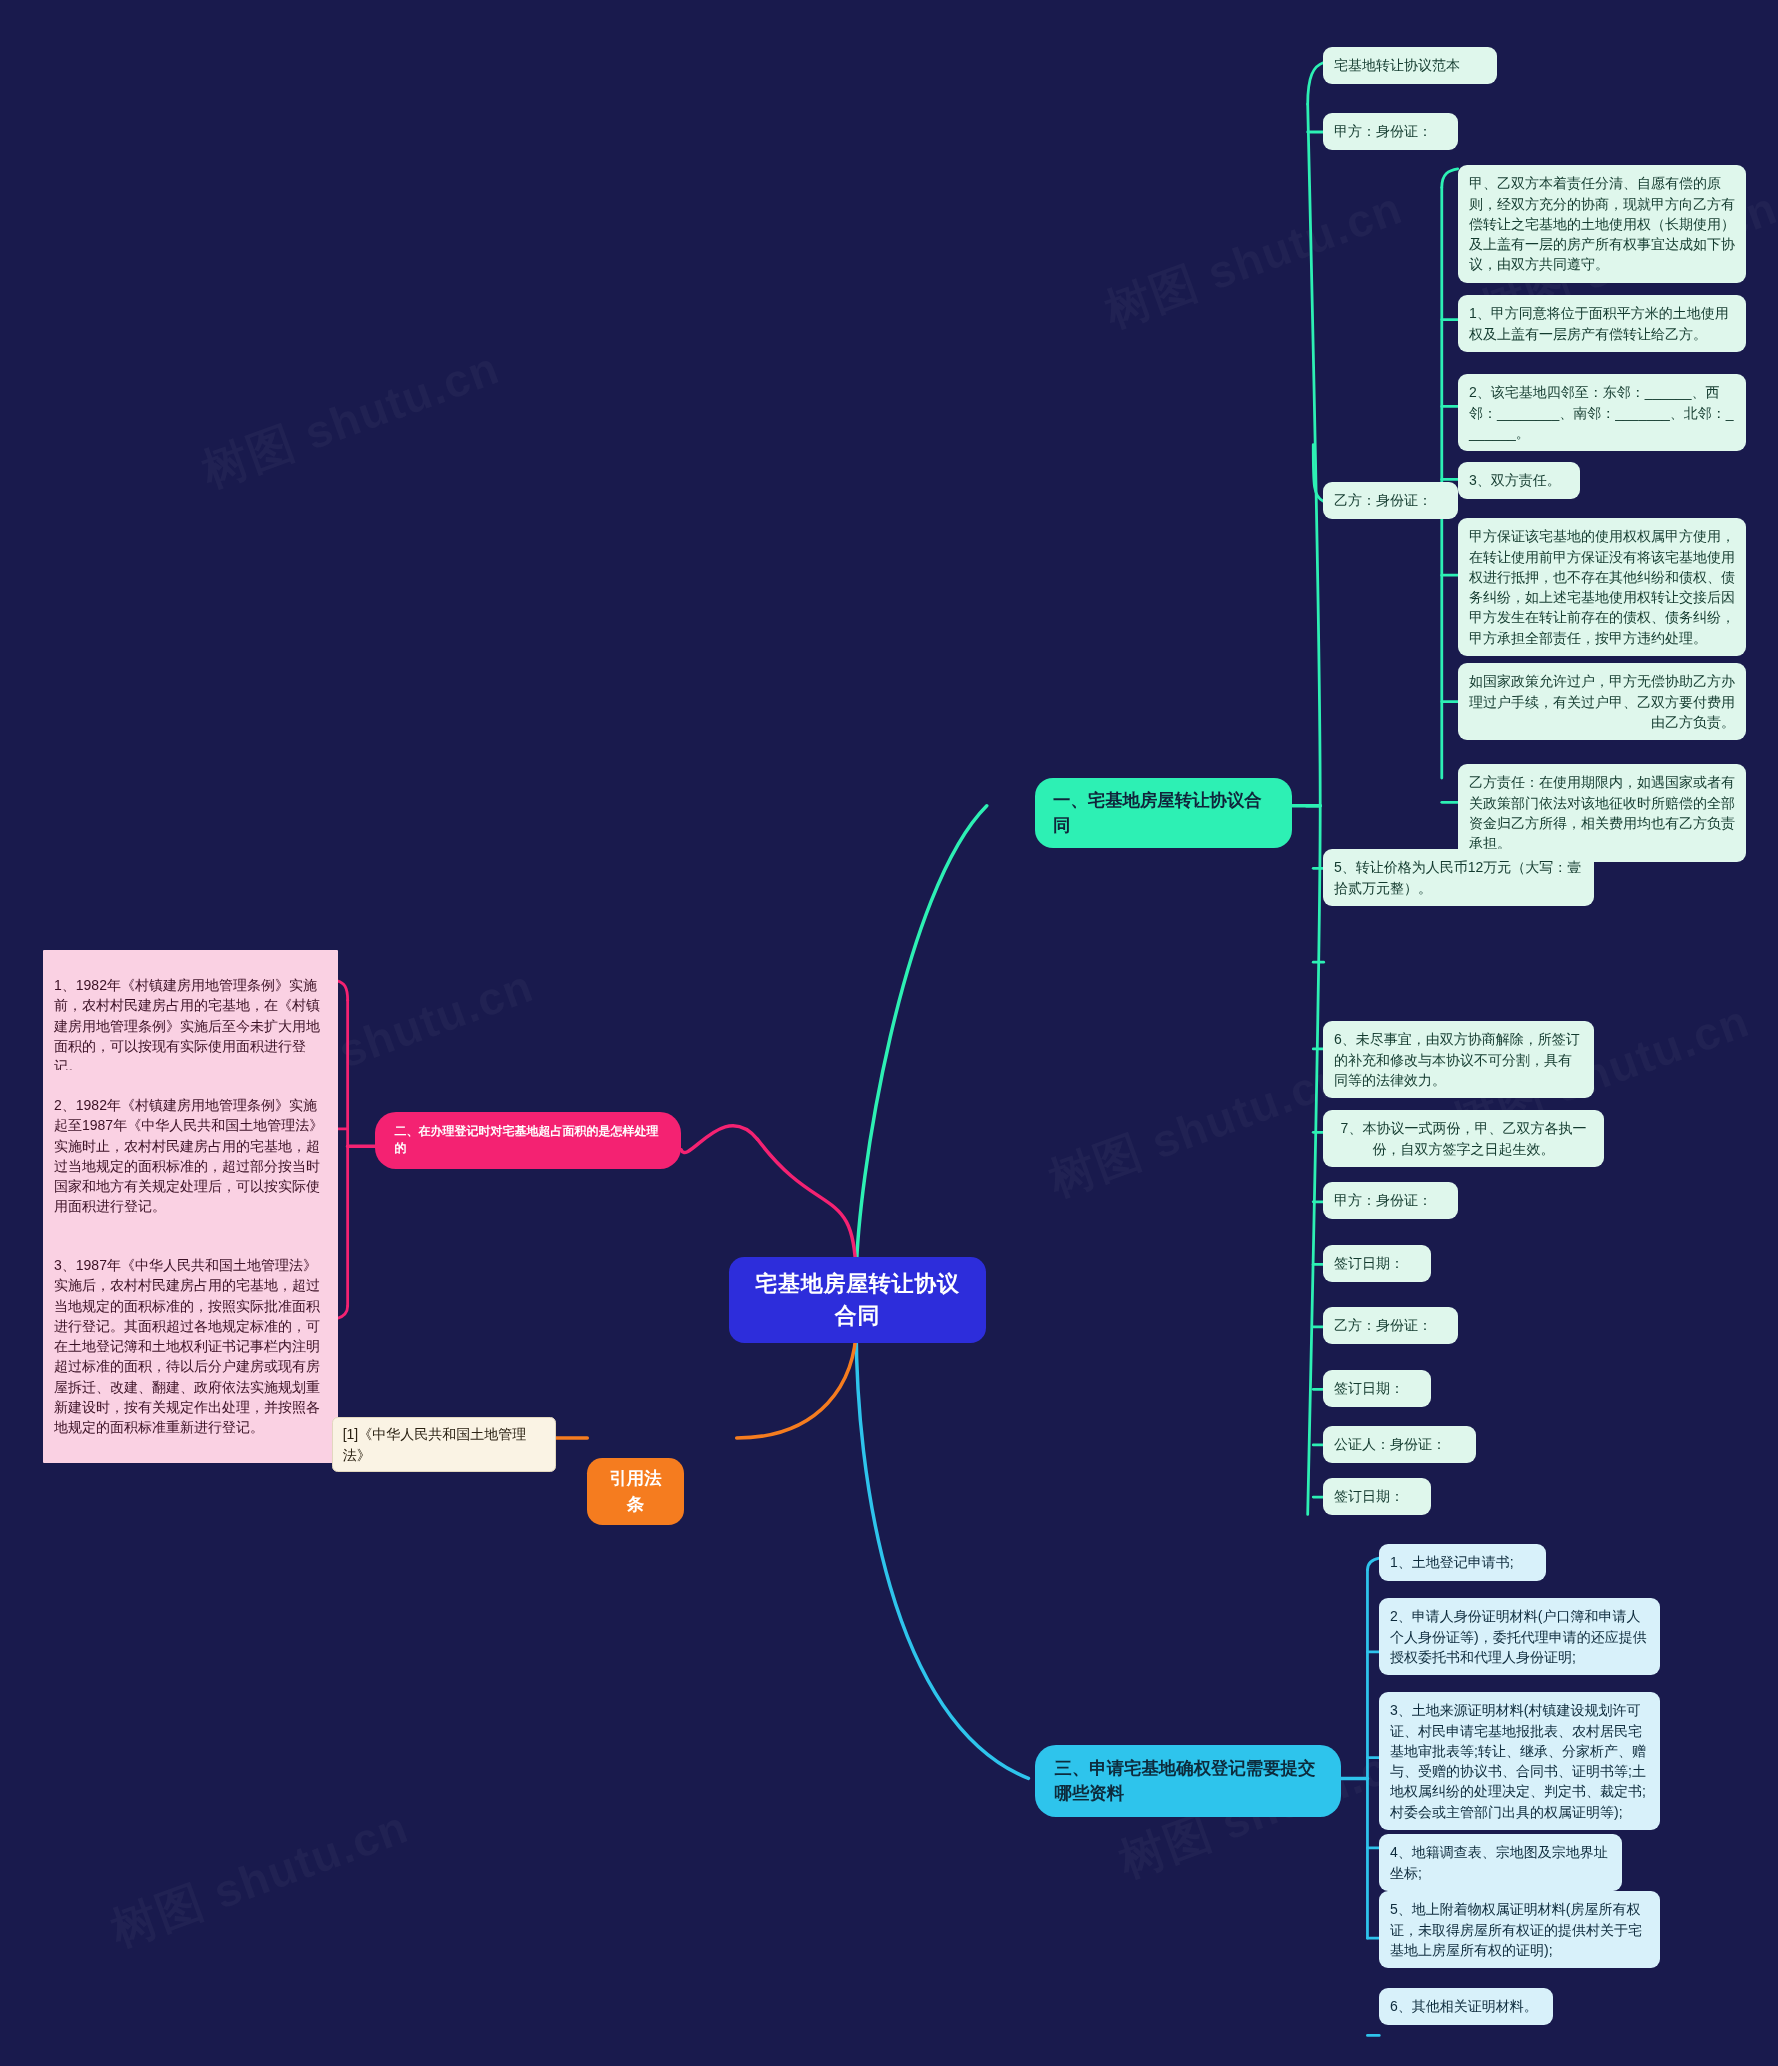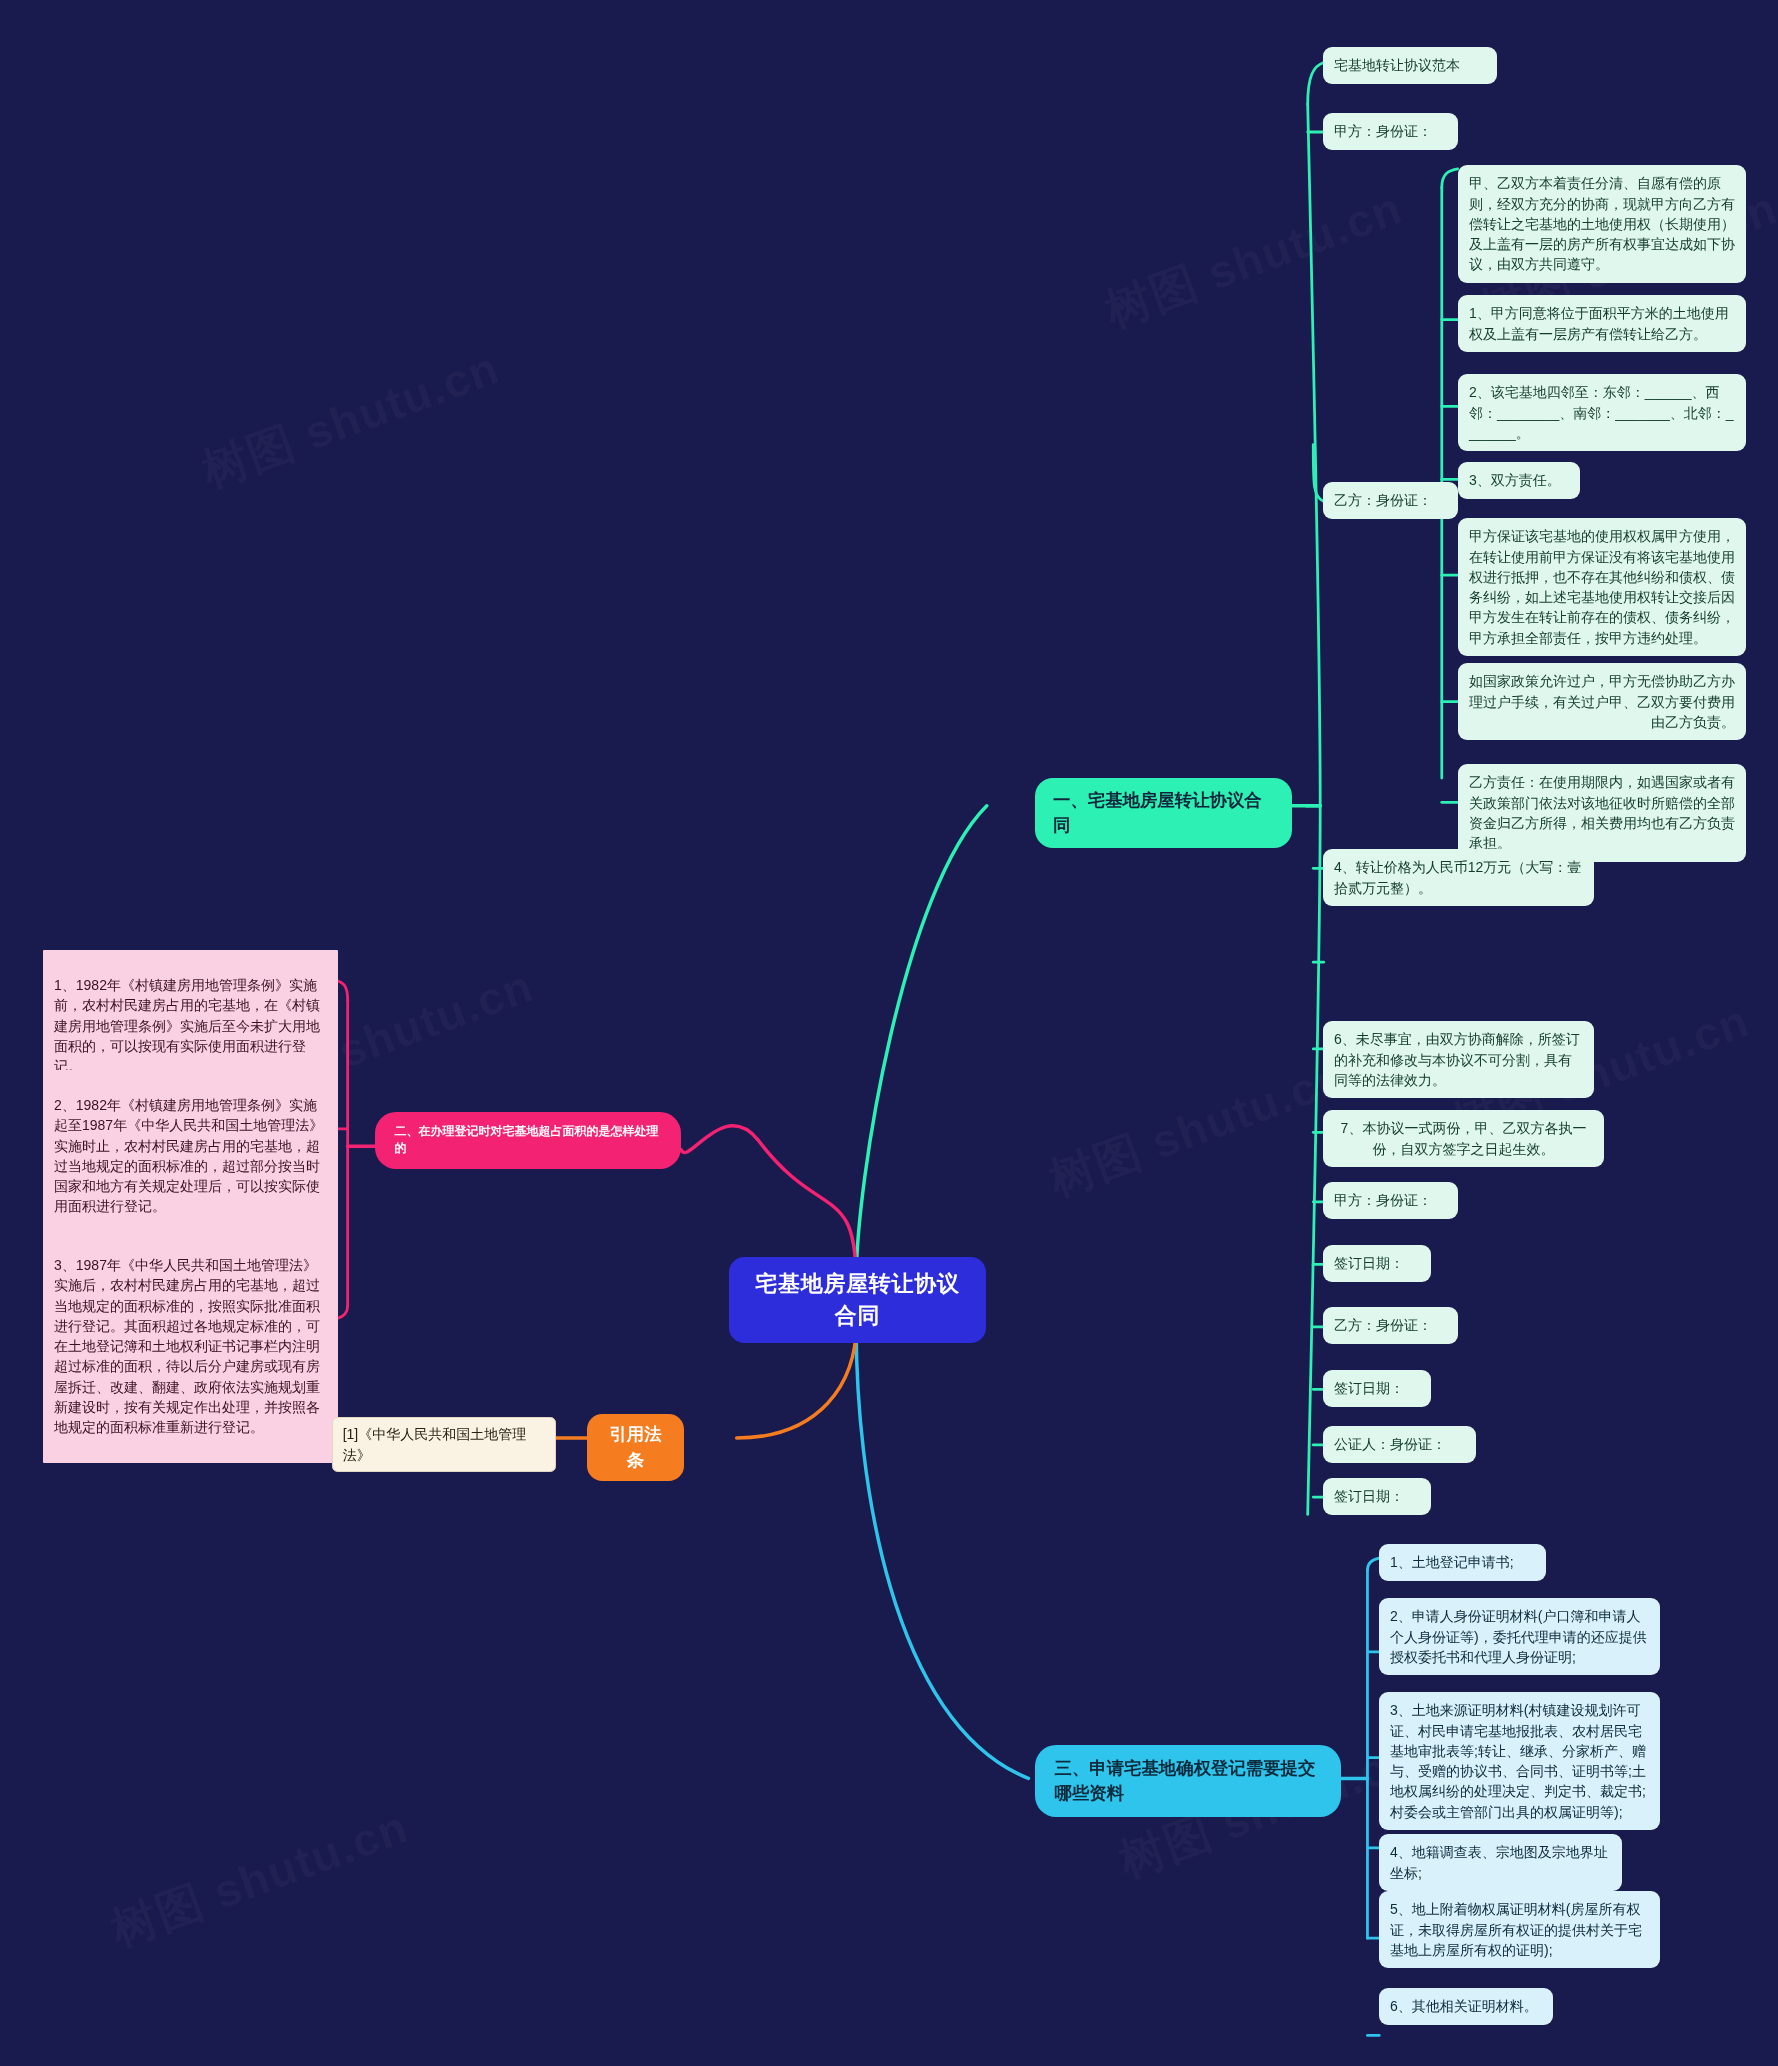--- a/index.html
+++ b/index.html
@@ -220,21 +220,21 @@
   </div>
 
   <div class="node n-b2" style="left:375px; top:1112px; width:306px;">
     <span class="node-inner">二、在办理登记时对宅基地超占面积的是怎样处理的</span>
   </div>
 
   <div class="node n-b3" style="left:1035px; top:1745px; width:306px;">
     <span class="node-inner">三、申请宅基地确权登记需要提交哪些资料</span>
   </div>
 
-  <div class="node n-b4" style="left:587px; top:1414px; width:97px; justify-content:flex-start;">
+  <div class="node n-b4" style="left:587px; top:1458px; width:97px; justify-content:flex-start;">
     <span class="node-inner" style="text-align:center;">引用法条</span>
   </div>
 
   <div class="node leaf-green" style="left:1323px; top:47px; width:174px;">
     <span class="node-inner">宅基地转让协议范本</span>
   </div>
 
   <div class="node leaf-green" style="left:1323px; top:113px; width:135px;">
     <span class="node-inner">甲方：身份证：</span>
   </div>
@@ -265,21 +265,21 @@
 
   <div class="node leaf-green" style="left:1458px; top:663px; width:288px;text-align:right;">
     <span class="node-inner">如国家政策允许过户，甲方无偿协助乙方办理过户手续，有关过户甲、乙双方要付费用由乙方负责。</span>
   </div>
 
   <div class="node leaf-green" style="left:1458px; top:764px; width:288px;">
     <span class="node-inner">乙方责任：在使用期限内，如遇国家或者有关政策部门依法对该地征收时所赔偿的全部资金归乙方所得，相关费用均也有乙方负责承担。</span>
   </div>
 
   <div class="node leaf-green" style="left:1323px; top:849px; width:271px;">
-    <span class="node-inner">4、转让价格为人民币12万元（大写：壹拾贰万元整）。</span>
+    <span class="node-inner">5、转让价格为人民币12万元（大写：壹拾贰万元整）。</span>
   </div>
 
 
   <div class="node leaf-green" style="left:1323px; top:1021px; width:271px;">
     <span class="node-inner">6、未尽事宜，由双方协商解除，所签订的补充和修改与本协议不可分割，具有同等的法律效力。</span>
   </div>
 
   <div class="node leaf-green" style="left:1323px; top:1110px; width:281px;text-align:center;">
     <span class="node-inner">7、本协议一式两份，甲、乙双方各执一份，自双方签字之日起生效。</span>
   </div>

